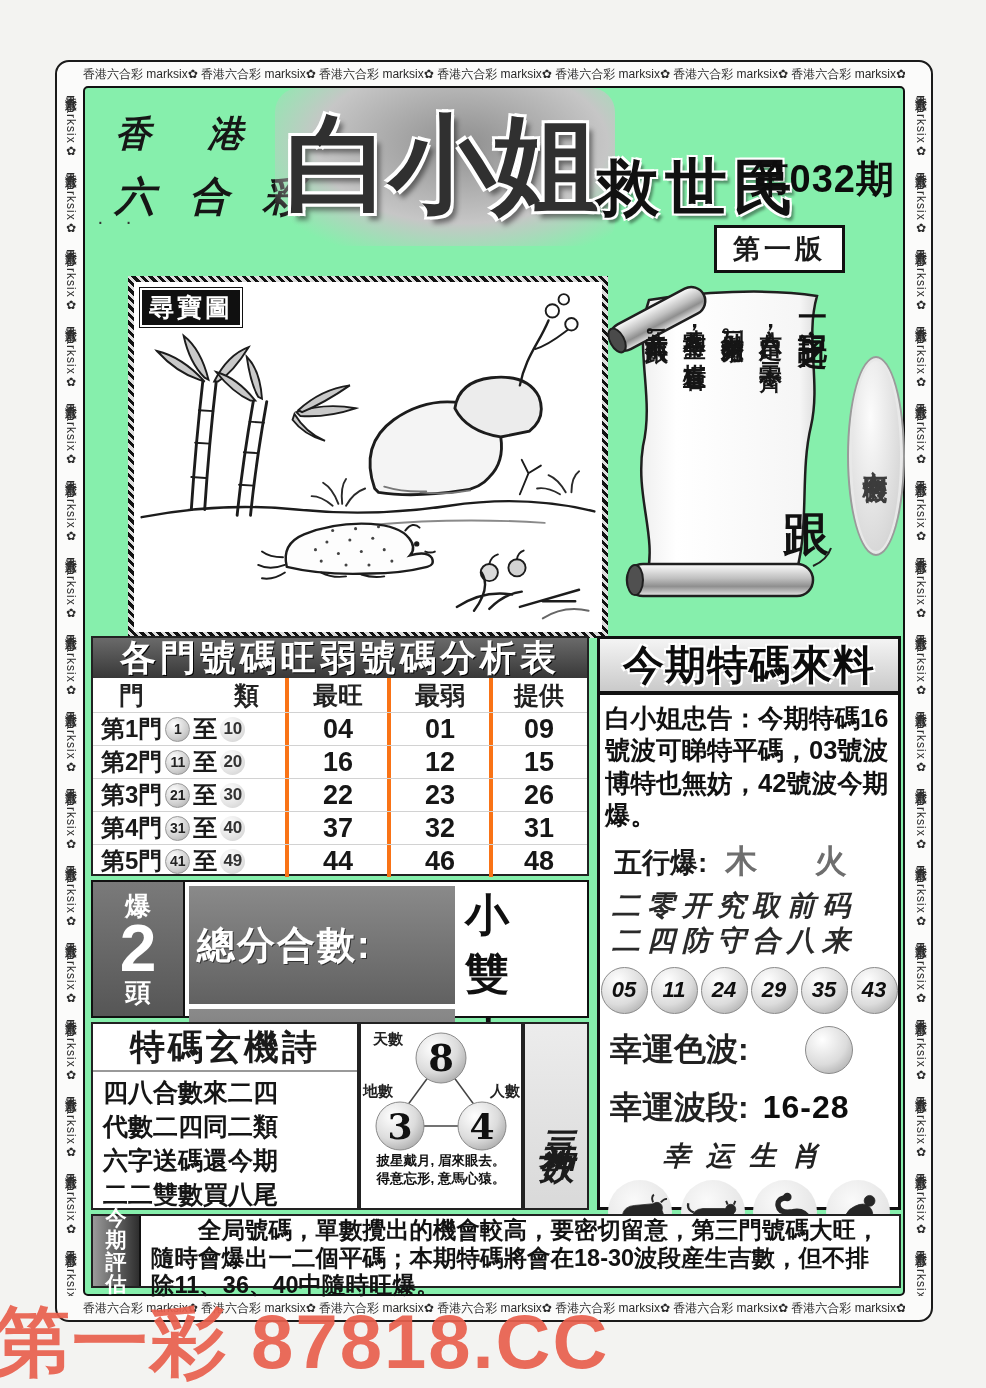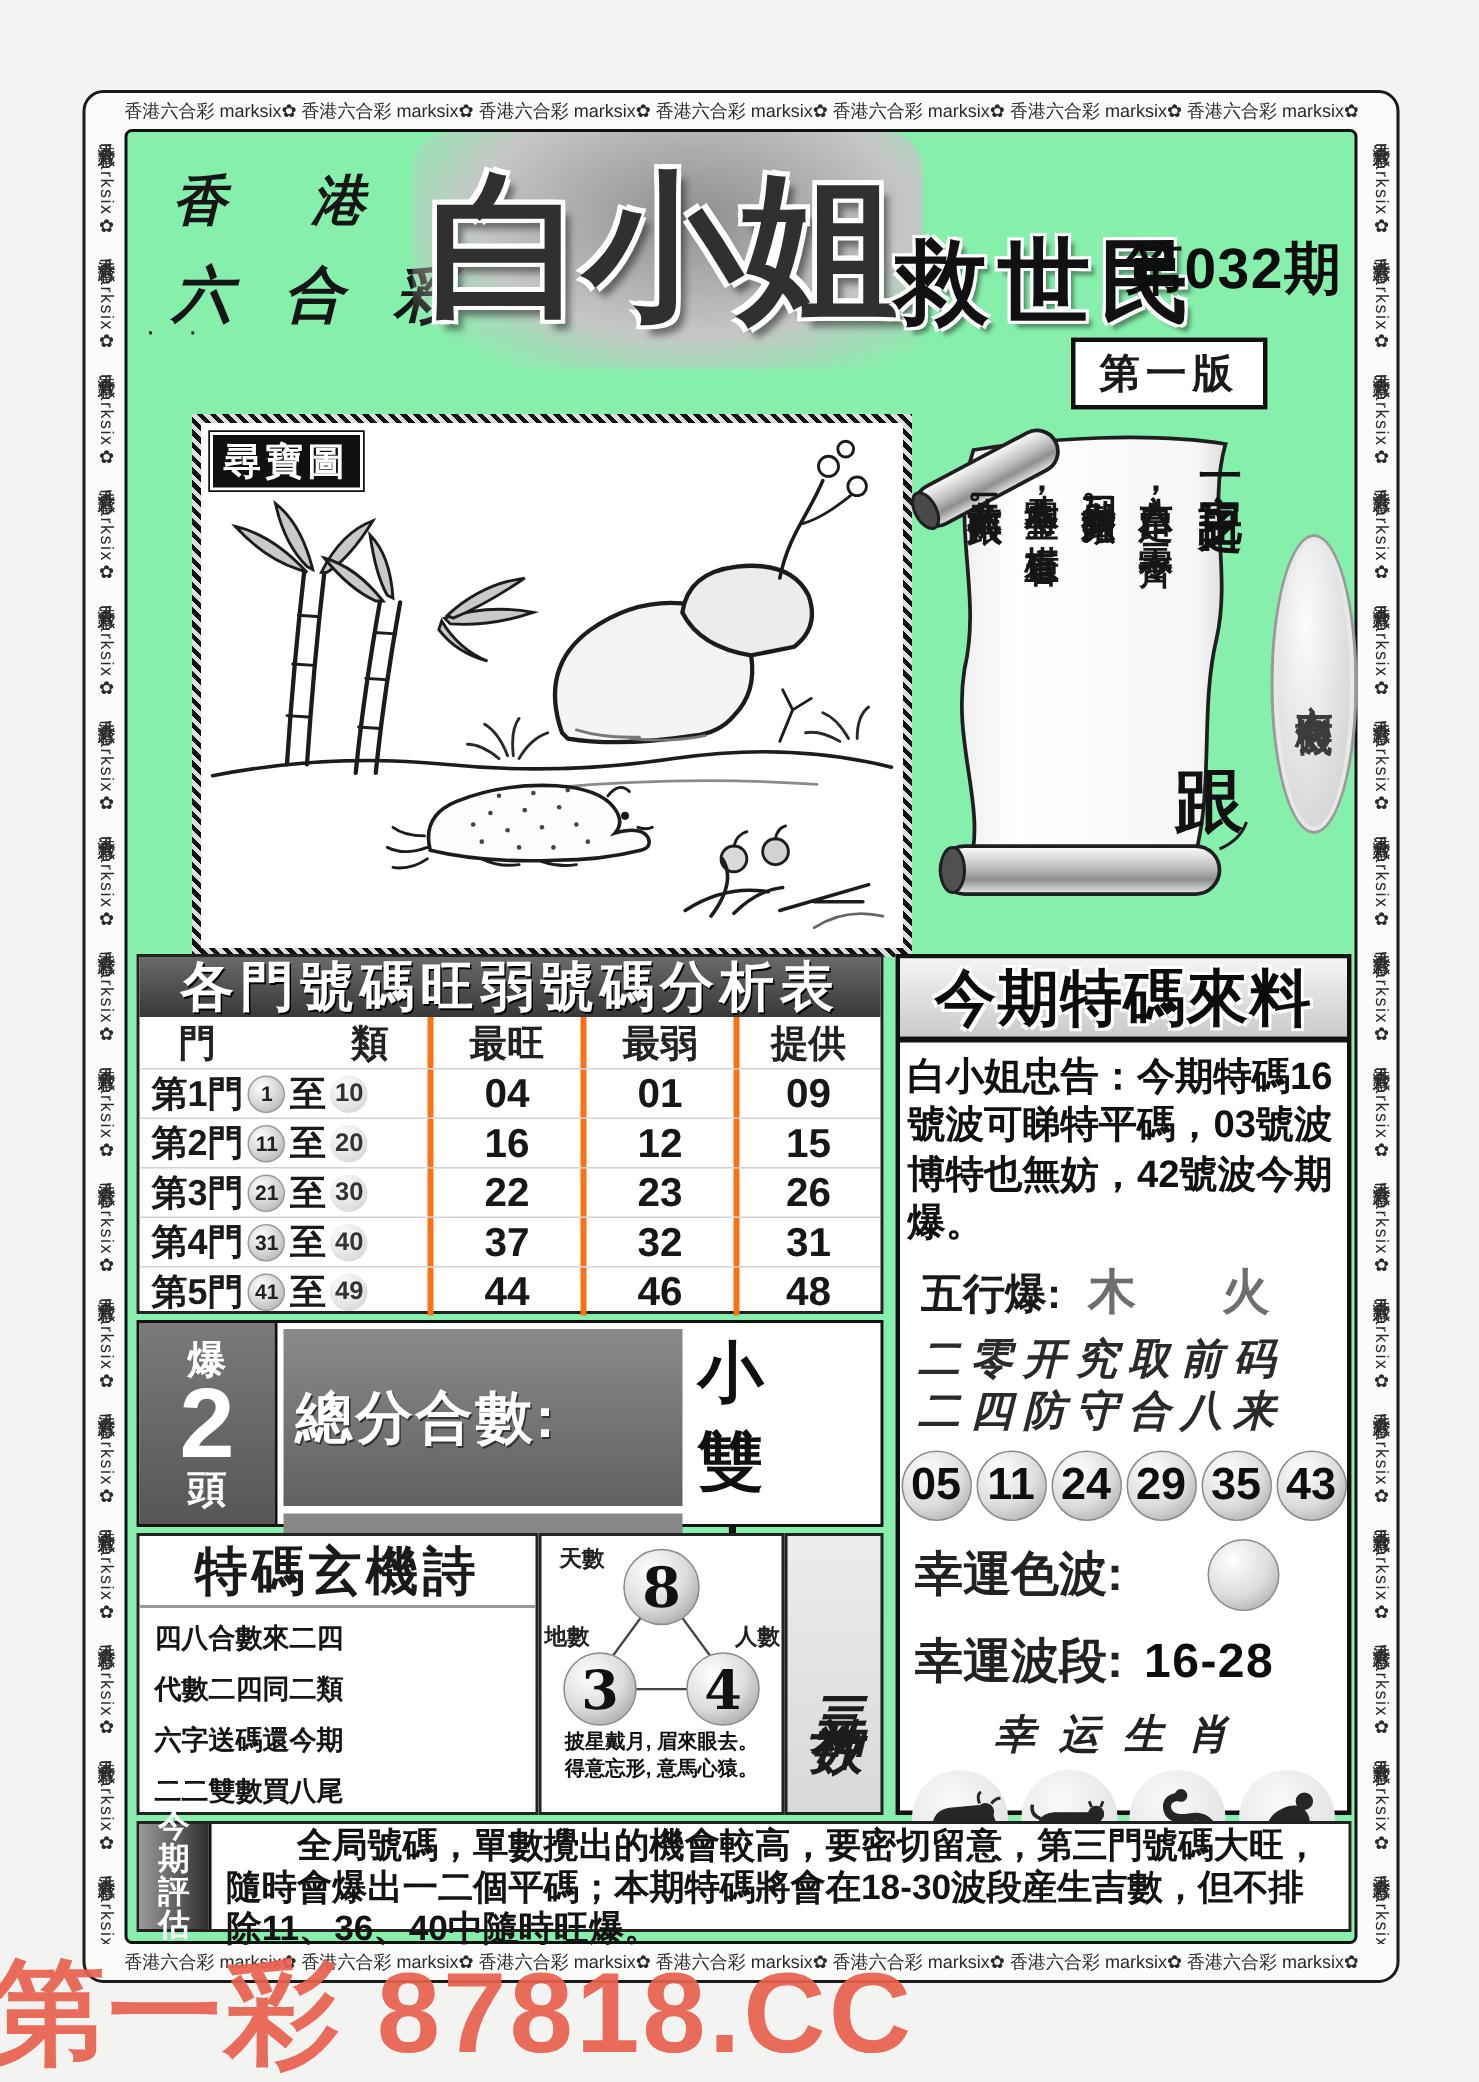--- a/index.html
+++ b/index.html
@@ -108,21 +108,21 @@
   .burst-row .lbl{width:258px;background:linear-gradient(#8a8a8a,#616161);color:#fff;font-size:38px;font-weight:900;
     display:flex;align-items:center;padding-left:8px;letter-spacing:2px;
     text-shadow:1px 1px 0 #333;}
   .burst-row .val{flex:1;display:flex;align-items:center;justify-content:center;font-size:44px;font-weight:900;
     letter-spacing:18px;color:#101010;font-family:"DejaVu Serif",serif;padding-left:10px;}
   
   .poem{position:absolute;left:6px;top:934px;width:268px;height:188px;border:2.5px solid #222;
     box-sizing:border-box;background:#fff;}
   .poem-title{height:46px;display:flex;align-items:center;justify-content:center;font-size:35px;font-weight:900;
     letter-spacing:3px;border-bottom:2px solid #999;}
-  .poem-line{display:flex;justify-content:space-between;padding:0 10px;font-size:18px;font-weight:900;
+  .poem-line{display:flex;justify-content:space-between;padding:0 10px;font-size:25px;font-weight:900;
     height:34px;align-items:center;color:#151515;}
   .trinity{position:absolute;left:274px;top:934px;width:164px;height:188px;border:2.5px solid #222;
     box-sizing:border-box;background:#fff;}
   .trinity svg{display:block;margin:2px auto 0;}
   .trinity-cap{font-size:13.5px;font-weight:900;text-align:center;line-height:1.3;color:#111;}
   .sidestrip{position:absolute;left:438px;top:934px;width:66px;height:188px;border:2.5px solid #222;
     box-sizing:border-box;background:linear-gradient(#ececec,#d9d9d9);display:flex;align-items:center;justify-content:center;}
   .sidestrip span{writing-mode:vertical-rl;text-orientation:upright;font-family:"DejaVu Serif",serif;
     font-size:35px;font-weight:bold;font-style:italic;color:#1c1c1c;letter-spacing:6px;}
   
@@ -134,21 +134,21 @@
     text-shadow:-2px -2px 0 #fff,2px -2px 0 #fff,-2px 2px 0 #fff,2px 2px 0 #fff;}
   .advice{padding:7px 5px 0;font-size:25.5px;font-weight:900;line-height:1.27;color:#111;}
   .wuxing{display:flex;align-items:baseline;gap:18px;padding:8px 0 0 14px;}
   .wuxing .lbl{font-size:28px;font-weight:900;}
   .wuxing .val{font-size:32px;font-weight:bold;color:#6e6e6e;font-family:"DejaVu Serif",serif;word-spacing:46px;}
   .couplet{padding:4px 0 0 12px;font-family:"DejaVu Serif",serif;font-style:italic;font-weight:bold;
     font-size:28px;color:#2a2a2a;letter-spacing:7px;line-height:1.25;}
   .balls{display:flex;justify-content:center;gap:3px;margin-top:9px;}
   .ball{width:45px;height:45px;border-radius:50%;display:flex;align-items:center;justify-content:center;
     background:radial-gradient(circle at 35% 28%,#ffffff,#dcdcdc 55%,#9c9c9c);border:1px solid #8a8a8a;
-    font-size:30px;font-weight:900;color:#0f0f0f;}
+    font-size:22px;font-weight:900;color:#0f0f0f;font-style:italic;}
   .wave-row{display:flex;align-items:center;gap:14px;padding-left:10px;margin-top:12px;}
   .wave-row .lbl{font-size:32px;font-weight:900;color:#222;}
   .wave-row .ball.plain{width:46px;height:46px;margin-left:42px;}
   .wave-row .rng{font-size:32px;font-weight:900;letter-spacing:1px;color:#0d0d0d;}
   .zodiac-title{margin-top:8px;text-align:center;font-family:Liberation Serif, serif;font-style:italic;
     font-weight:bold;font-size:27px;letter-spacing:16px;color:#222;}
   .zodiac-row{display:flex;justify-content:space-around;margin-top:6px;padding:0 4px;}
   .zcirc{width:64px;height:64px;border-radius:50%;
     background:radial-gradient(circle at 40% 32%,#fafafa,#e6e6e6 65%,#d2d2d2);
     display:flex;align-items:center;justify-content:center;}

